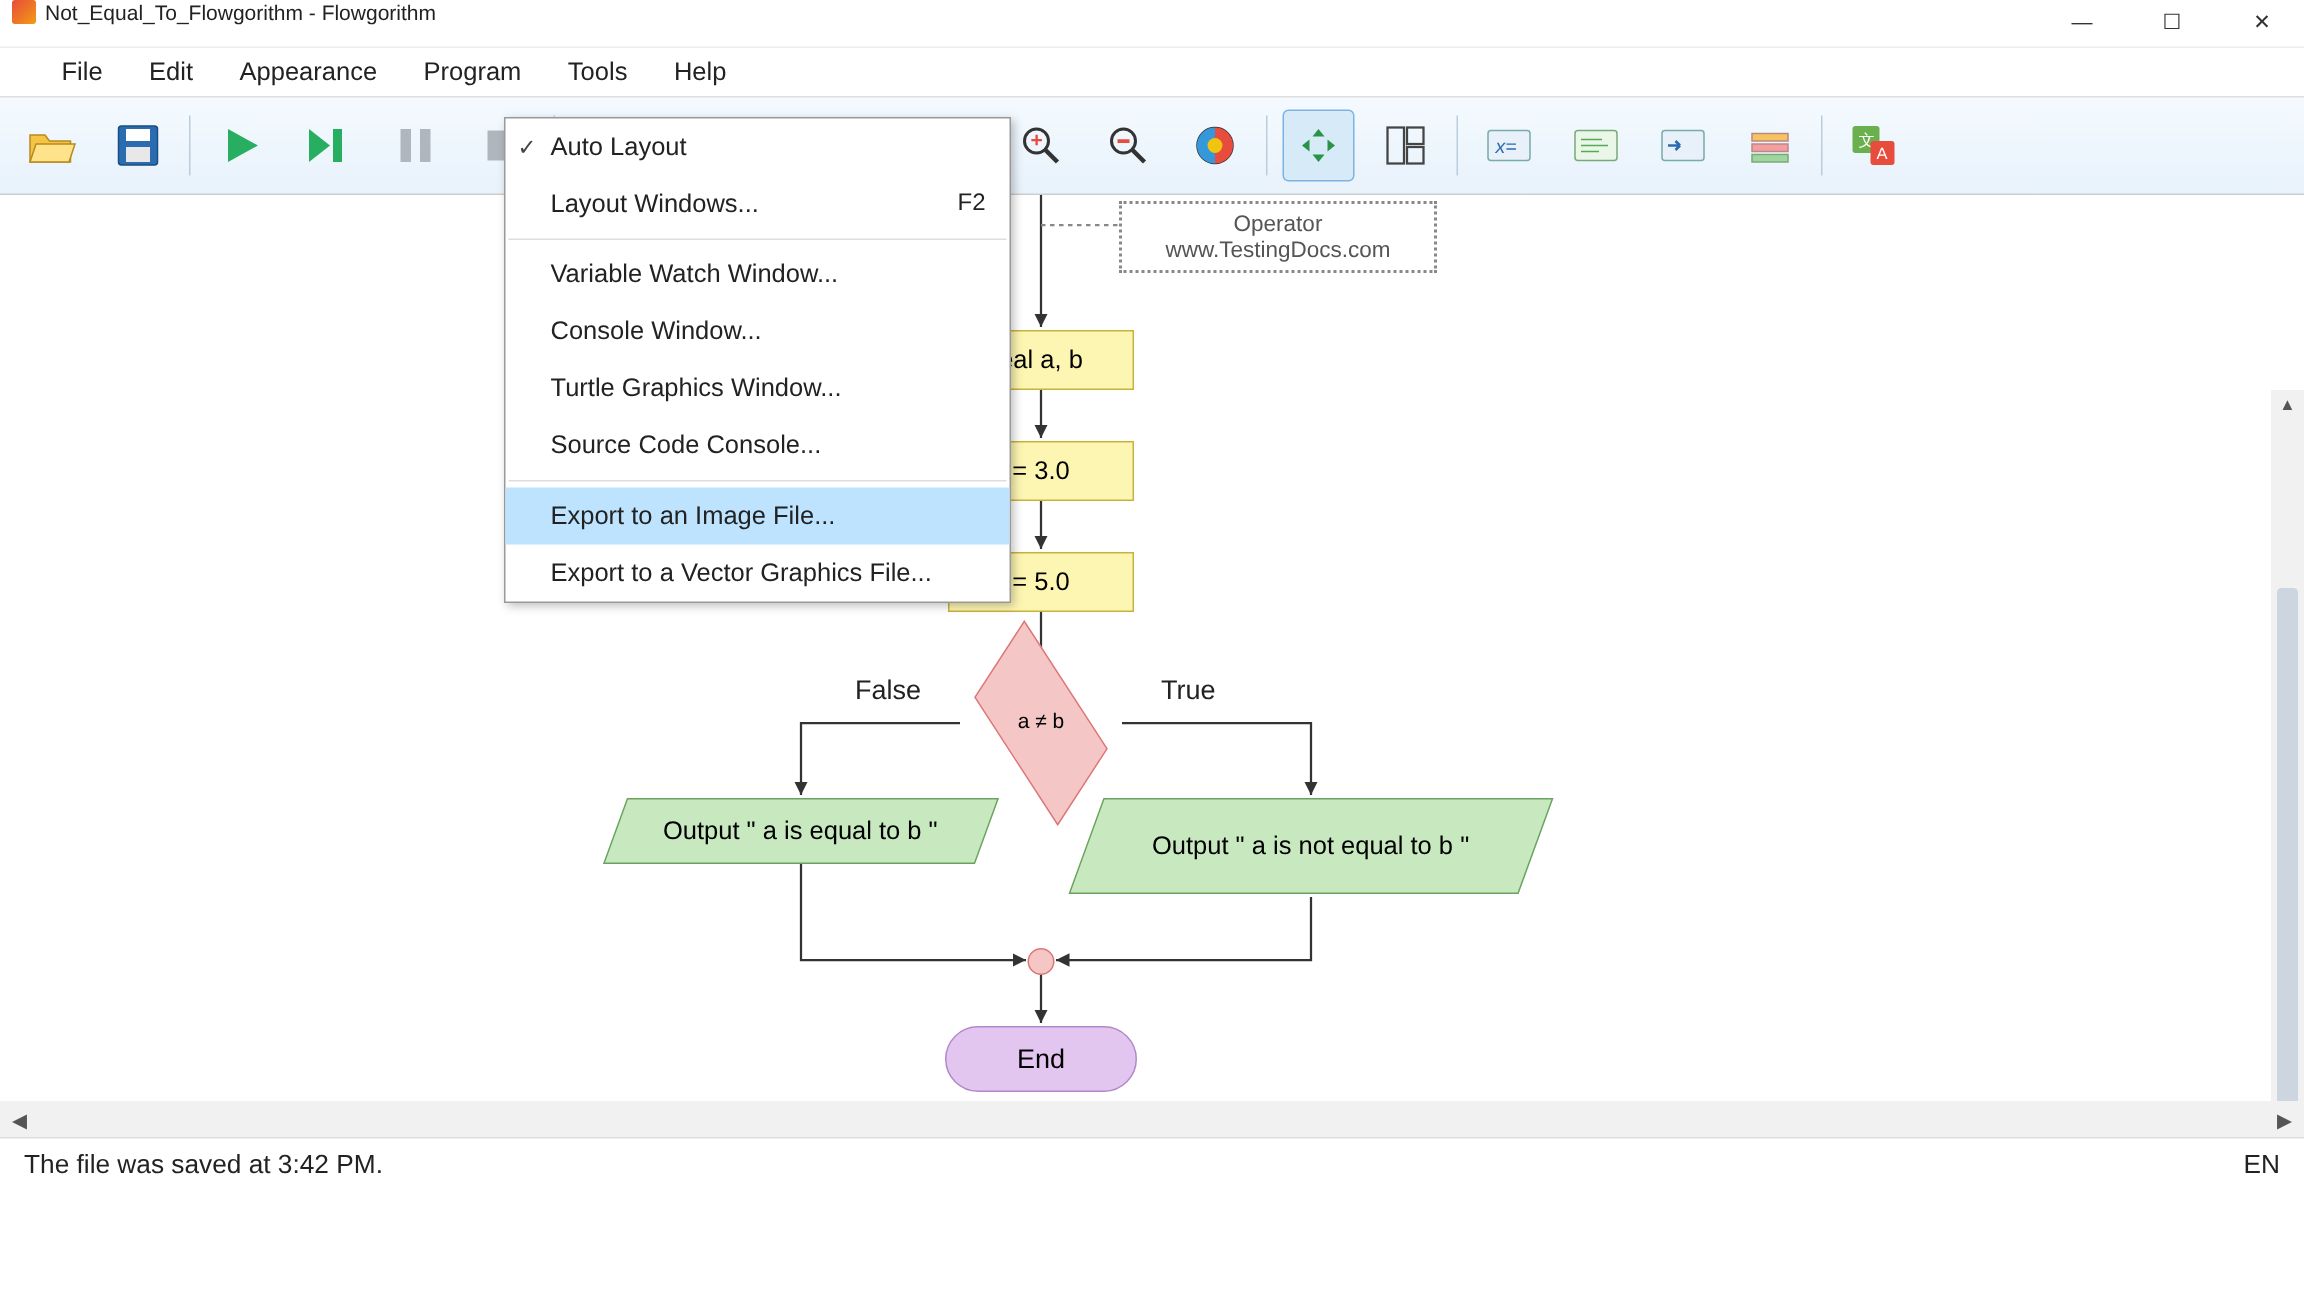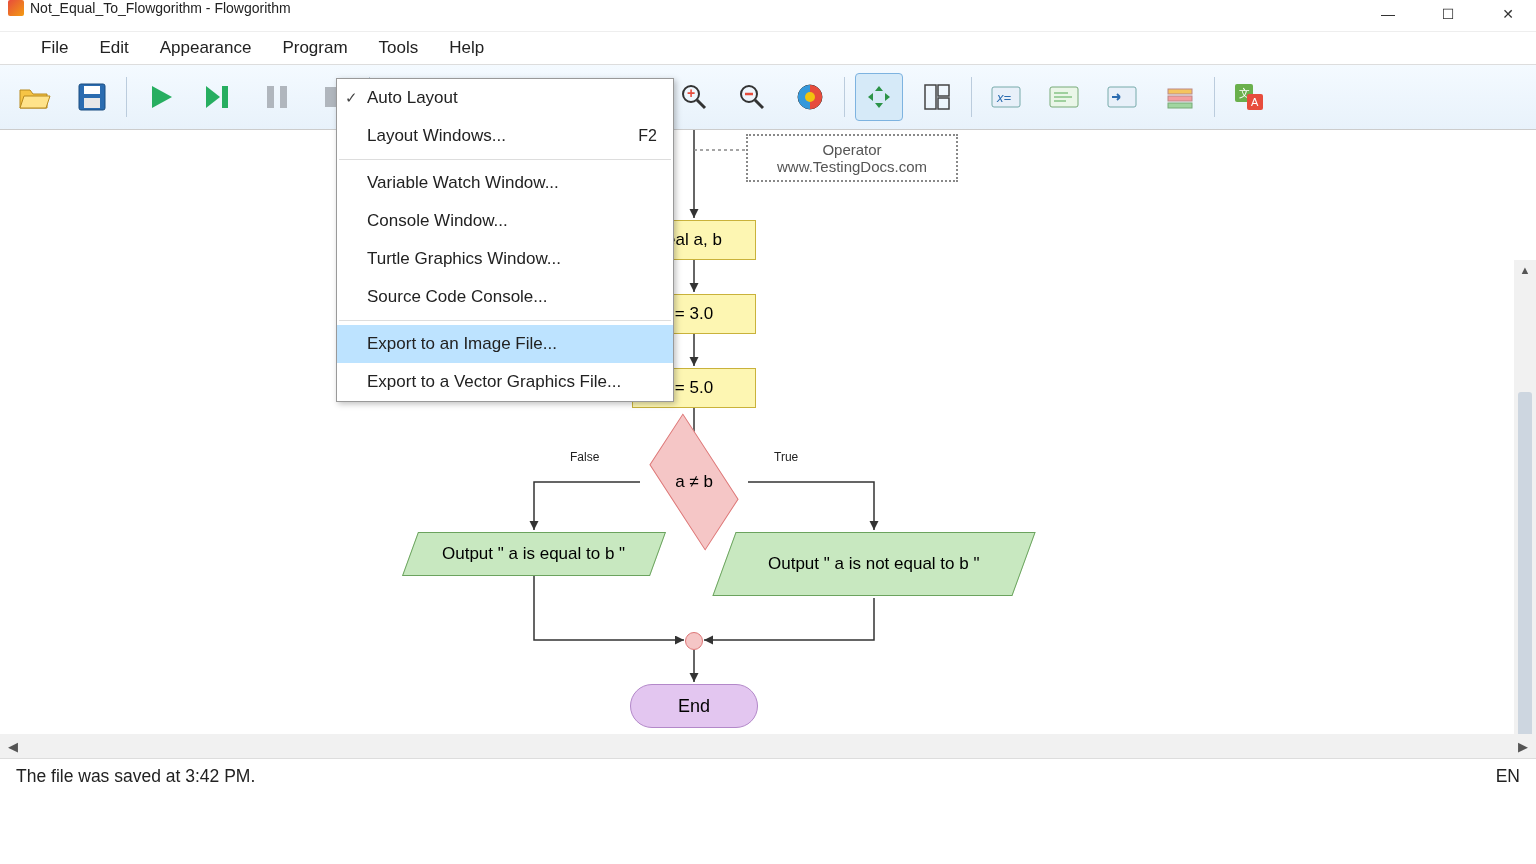--- a/index.html
+++ b/index.html
@@ -34,26 +34,26 @@
 .canvas-wrap { position: relative; height: 604px; background:#fff; overflow:hidden; }
 .canvas { position:relative; width:100%; height:100%; }
 
 
 .comment-box { position:absolute; left:746px; top:4px; width:212px; height:48px; border:2px dotted #888; display:flex; flex-direction:column; align-items:center; justify-content:center; font-size:15px; color:#555; }
 
 
 .rect-node { position:absolute; background:#fdf6b2; border:1px solid #c9b23b; display:flex; align-items:center; justify-content:center; font-size:17px; padding:6px 12px; }
 .diamond-wrap { position:absolute; }
 .diamond { width:100px; height:60px; background:#f5c6c6; border:1px solid #d77; transform:rotate(45deg) skew(12deg,12deg); position:absolute; left:18px; top:4px; }
-.diamond-label { position:absolute; width:136px; text-align:center; top:24px; font-size:17px; }
+.diamond-label { position:absolute; width:136px; text-align:center; top:24px; font-size:14px; }
 .parallelogram { position:absolute; background:#c8e8c0; border:1px solid #6ba35e; transform:skewX(-20deg); display:flex; align-items:center; justify-content:center; }
 .parallelogram span { transform:skewX(20deg); font-size:17px; text-align:center; padding: 4px 12px; line-height:1.3; }
 .end-oval { position:absolute; background:#e3c6f0; border:1px solid #b388c9; border-radius:50px; display:flex; align-items:center; justify-content:center; font-size:18px; }
 
-.branch-label { position:absolute; font-size:12px; color:#222; }
+.branch-label { position:absolute; font-size:18px; color:#222; }
 .join-circle { position:absolute; width:18px; height:18px; border:1px solid #d77; background:#f5c6c6; border-radius:50%; }
 
 svg.lines { position:absolute; top:0; left:0; width:100%; height:100%; pointer-events:none; }
 
 
 .vscroll { position:absolute; right:0; top:130px; width:22px; height:604px; background:#f1f1f1; }
 .vscroll .arrow { height:20px; display:flex; align-items:center; justify-content:center; font-size:11px; color:#555; }
 .vscroll .thumb { position:absolute; top:132px; height:440px; width:14px; left:4px; background:#cdd6e0; border-radius:3px; }
 .hscroll { height:24px; background:#f1f1f1; display:flex; align-items:center; }
 .hscroll .harrow { width:26px; text-align:center; font-size:13px; color:#555; }

